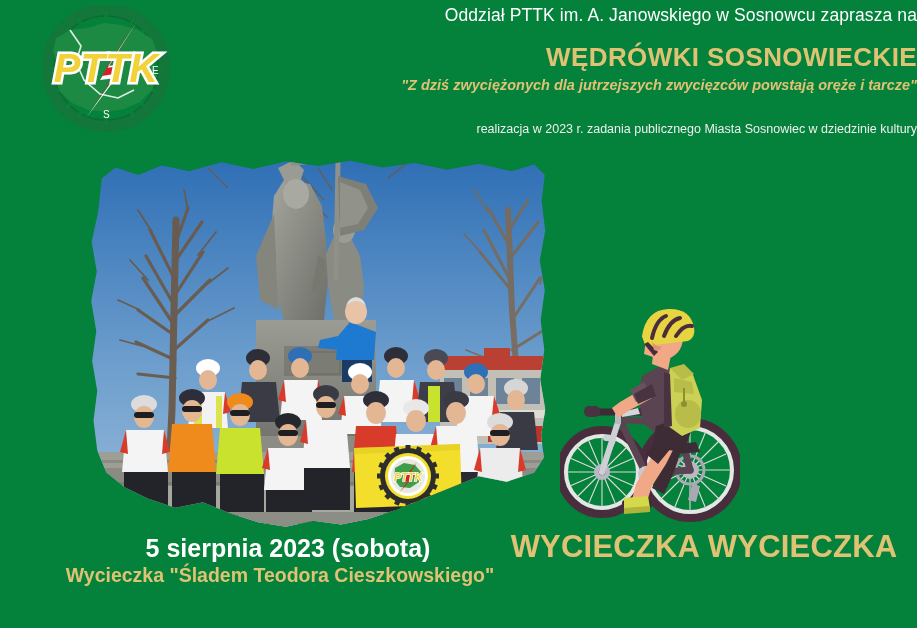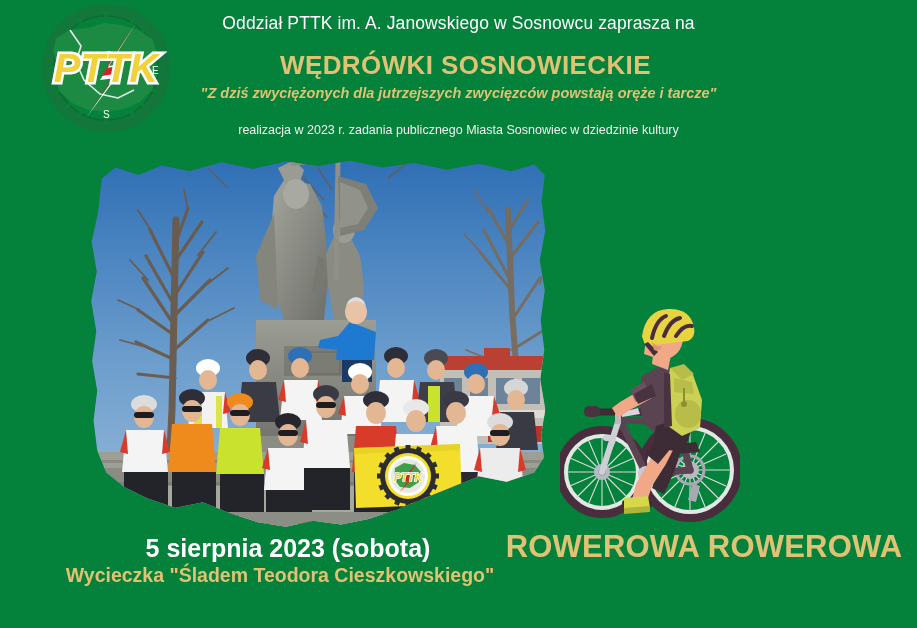--- a/index.html
+++ b/index.html
@@ -18,22 +18,22 @@
 
   
   .pttk-logo {
     position: absolute; left: 26px; top: 6px;
     width: 160px; height: 128px;
   }
 
   
   .header-text {
     position: absolute; left: 0; top: 0; width: 917px;
-    text-align: center;
-    padding-top: 12px;
+    text-align: right;
+    padding-top: 4px;
   }
   .invite-line {
     color: #ffffff;
     font-size: 17.5px;
     letter-spacing: 0.1px;
     line-height: 1.3;
   }
   .main-title {
     color: #e0c274;
     font-size: 26px;
@@ -47,21 +47,21 @@
     color: #e0c274;
     font-size: 14.5px;
     font-weight: bold;
     font-style: italic;
     margin-top: 6px;
     line-height: 1.2;
   }
   .funding-line {
     color: #f0f0ee;
     font-size: 12.5px;
-    margin-top: 20px;
+    margin-top: 27px;
     line-height: 1.2;
   }
 
   
   .photo-wrap {
     position: absolute;
     left: 88px; top: 160px;
     width: 460px; height: 372px;
   }
   .photo-clip {
@@ -582,15 +582,15 @@
         </g>
         <path d="M84 42 L94 54 L98 50 L88 40 Z" fill="#4a2d3d"></path>
       </g>
 
       <path d="M92 40 q6 6 10 4 q-2 6 -8 4 Z" fill="#dd9378"></path>
     </svg>
   </div>
 
   <div class="date-line">5 sierpnia 2023 (sobota)</div>
   <div class="trip-line">Wycieczka  "Śladem Teodora Cieszkowskiego"</div>
-  <div class="bike-trip-headline">ROWEROWA ROWEROWA</div>
+  <div class="bike-trip-headline">WYCIECZKA WYCIECZKA</div>
 
 </div>
 
 </body></html>

